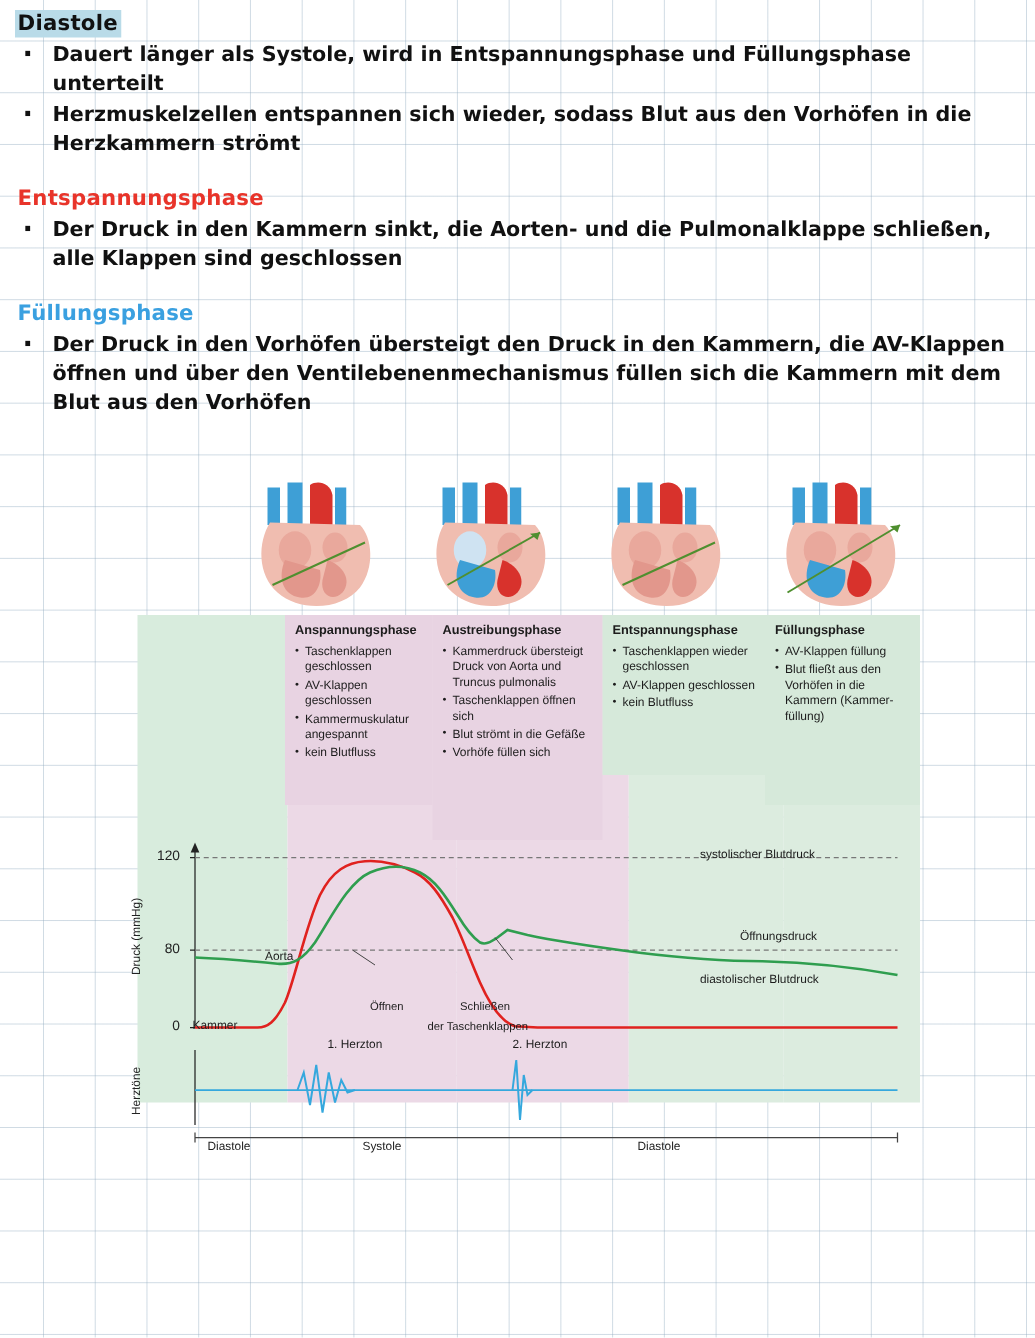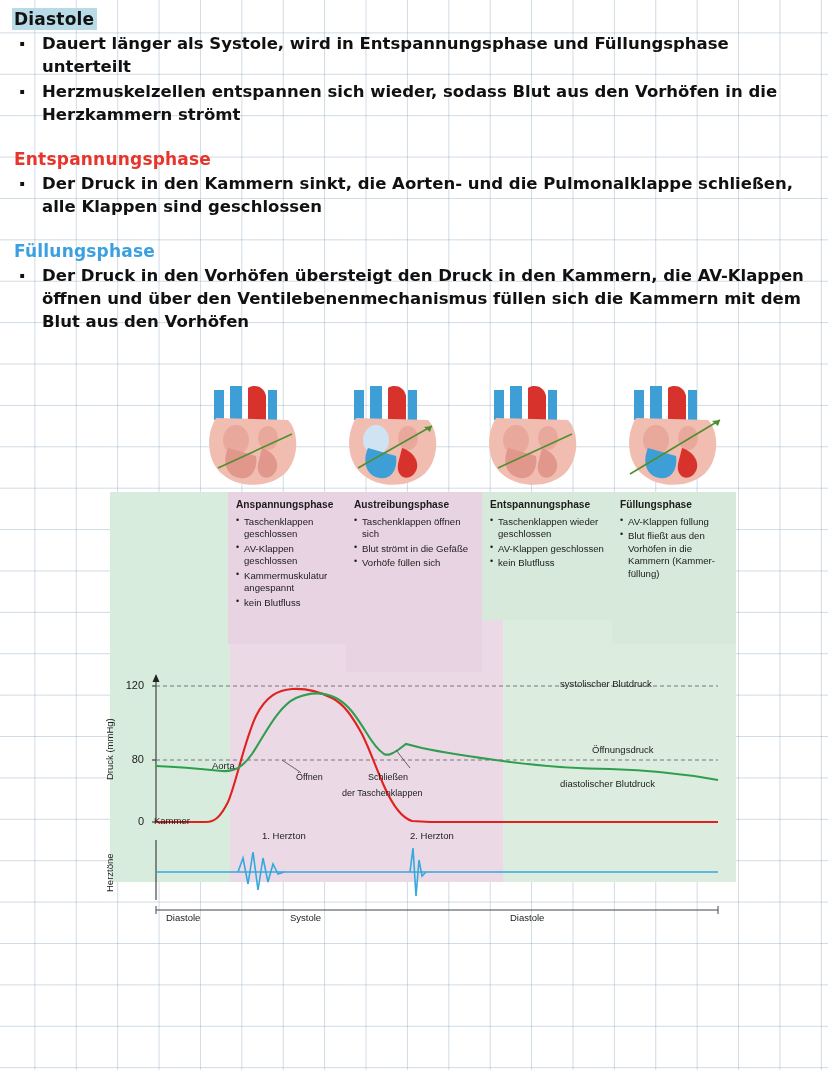--- a/index.html
+++ b/index.html
@@ -175,21 +175,21 @@
     color: #222;
     text-align: right;
     width: 26px;
   }
   .plotlabel {
     position: absolute;
     font-size: 9.5px;
     color: #1c1c1c;
     white-space: nowrap;
   }
-  .plotlabel.small { font-size: 9px; }
+  .plotlabel.small { font-size: 9px; margin-top: 28px; }
 </style>
 </head>
 <body>
 
 <div class="grid-bg"></div>
 
 <div class="page">
 
   <div class="notes">
 
@@ -293,20 +293,21 @@
           <li>Taschenklappen geschlossen</li>
           <li>AV-Klappen geschlossen</li>
           <li>Kammermuskulatur angespannt</li>
           <li>kein Blutfluss</li>
         </ul>
       </div>
 
       <div class="pbox p2">
         <span class="pt">Austreibungsphase</span>
         <ul>
+          <li>Kammerdruck übersteigt Druck von Aorta und Truncus pulmonalis</li>
           <li>Taschenklappen öffnen sich</li>
           <li>Blut strömt in die Gefäße</li>
           <li>Vorhöfe füllen sich</li>
         </ul>
       </div>
 
       <div class="pbox p3">
         <span class="pt">Entspannungsphase</span>
         <ul>
           <li>Taschenklappen wieder geschlossen</li>

